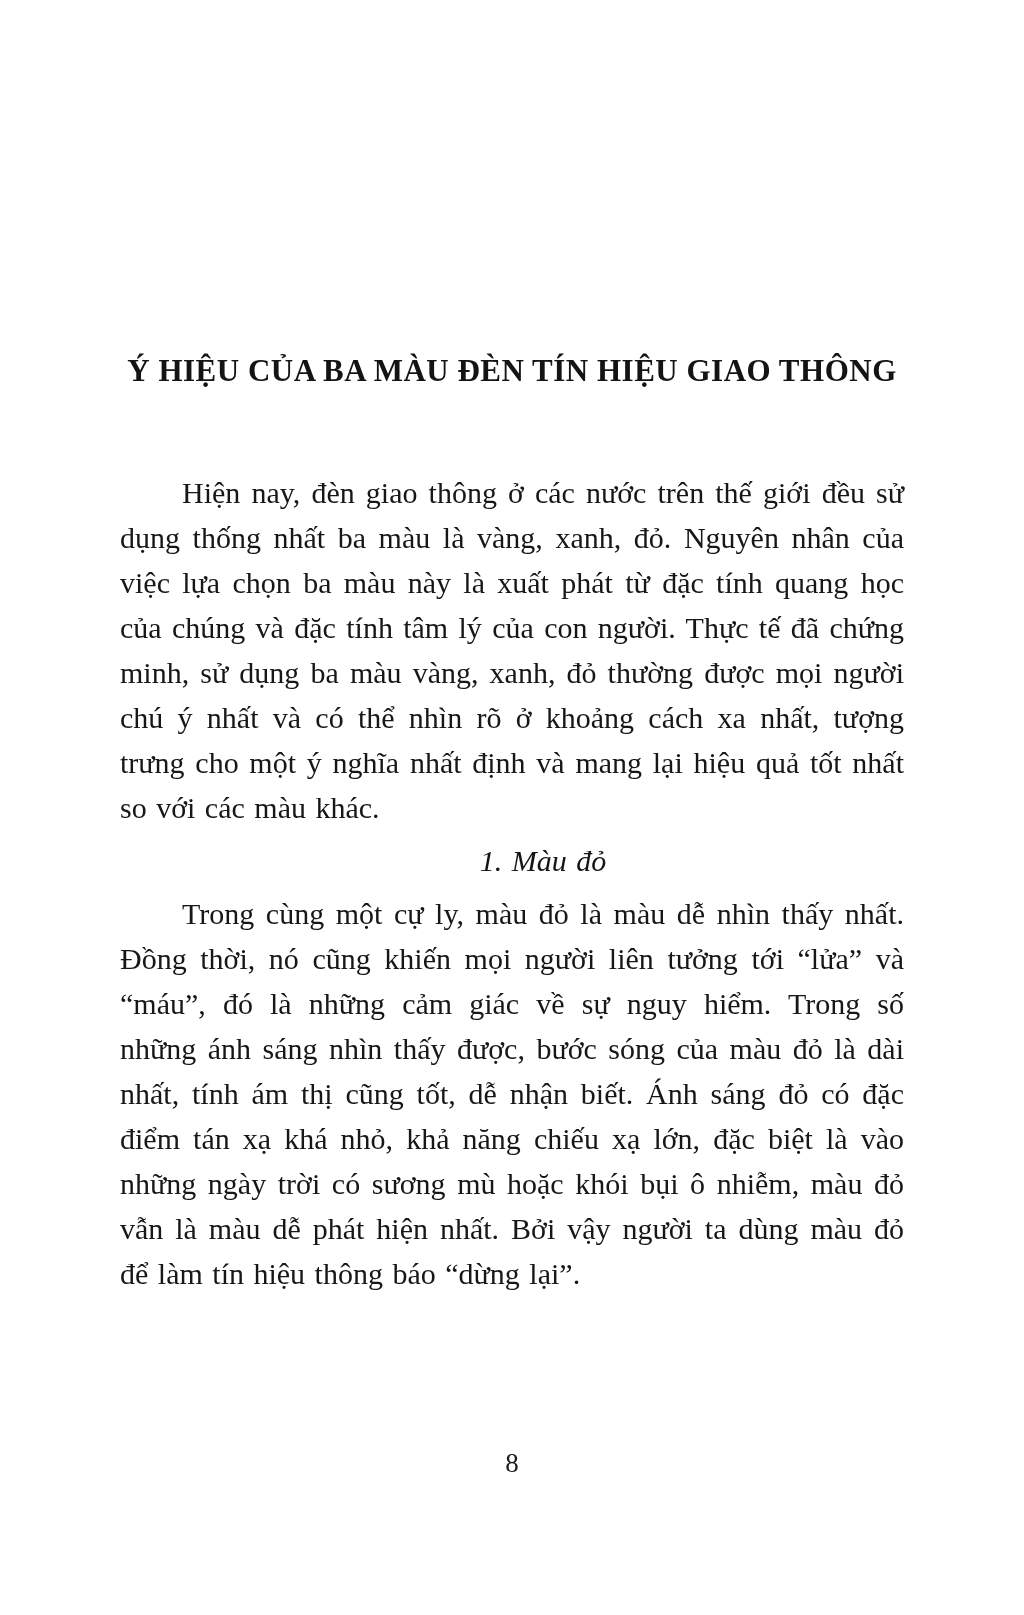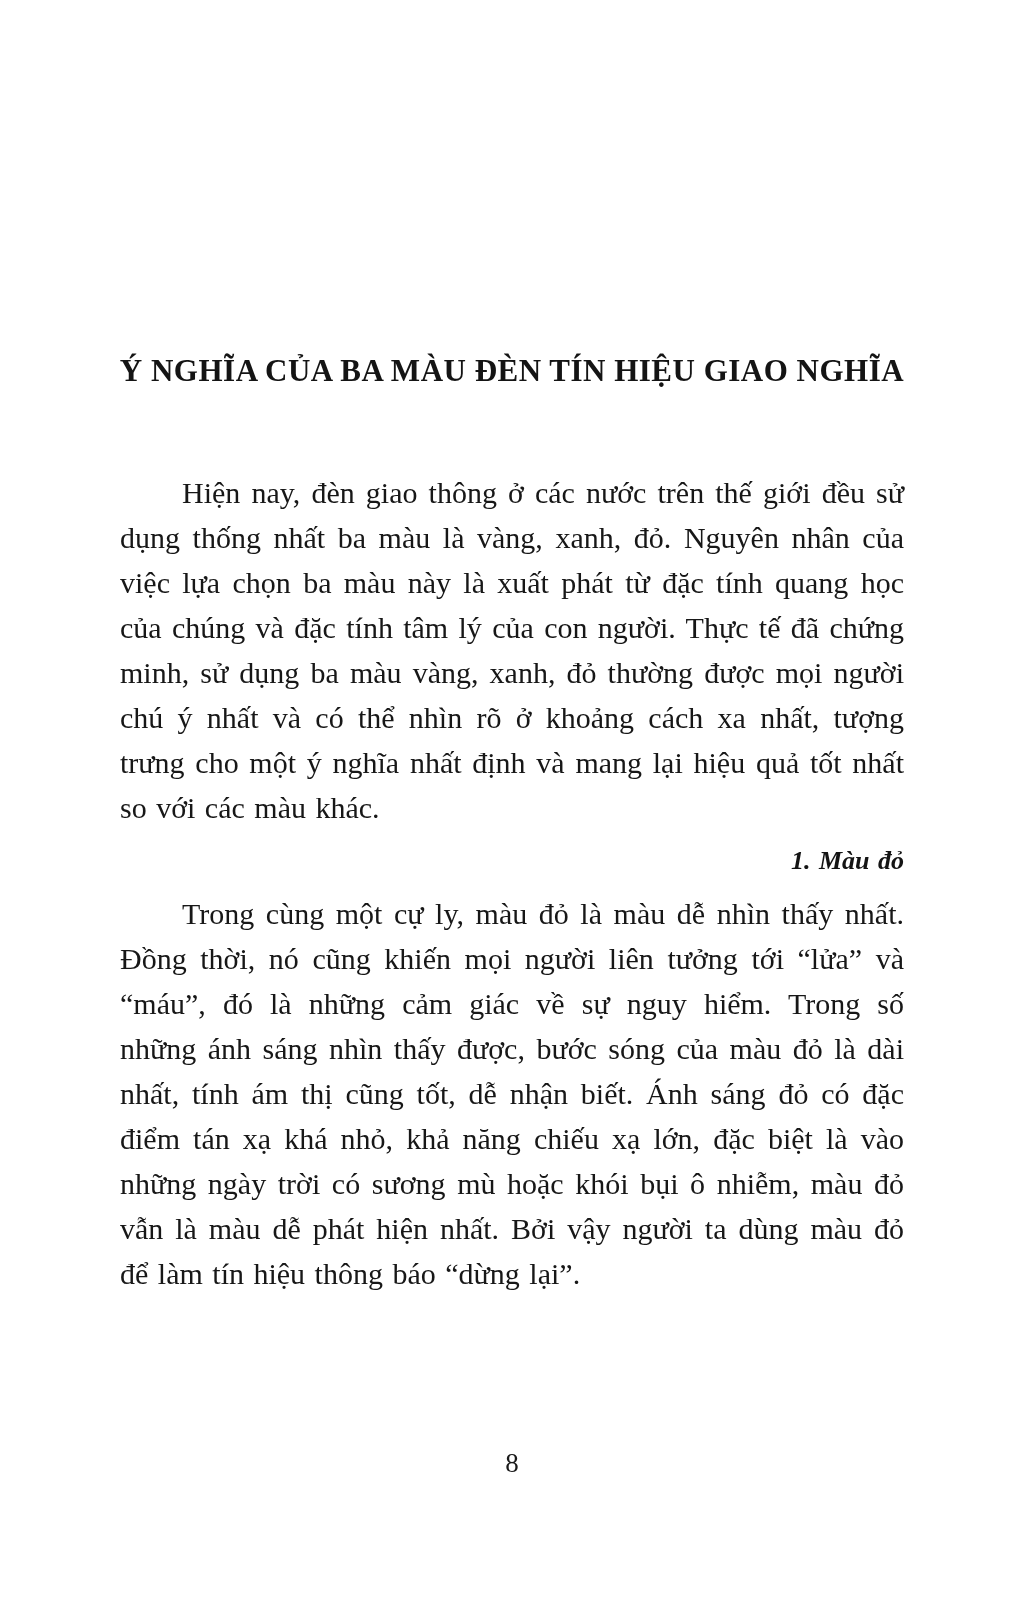--- a/index.html
+++ b/index.html
@@ -41,45 +41,45 @@
     line-height: 45px;
     text-align: justify;
     word-spacing: 2px;
     color: #171717;
   }
   .body-text p {
     margin: 8px;
     text-indent: 62px;
   }
   .section-heading {
-    font-weight: bold;
+    font-weight: normal;
     font-style: italic;
     text-indent: 44px;
-    text-align: right;
+    text-align: center;
     margin: 0;
     line-height: 45px;
-    font-size: 26px;
+    font-size: 30px;
     color: #141414;
   }
   .page-number {
     position: absolute;
     top: 1448px;
     left: 0;
     width: 100%;
     text-align: center;
     font-size: 27px;
     color: #1a1a1a;
   }
 </style>
 </head>
 <body>
 
 <div class="page">
 
-  <h1 class="doc-title">Ý NGHĨA CỦA BA MÀU ĐÈN TÍN HIỆU GIAO NGHĨA</h1>
+  <h1 class="doc-title">Ý HIỆU CỦA BA MÀU ĐÈN TÍN HIỆU GIAO THÔNG</h1>
 
   <div class="body-text">
     <p>Hiện nay, đèn giao thông ở các nước trên thế giới đều sử dụng thống nhất ba màu là vàng, xanh, đỏ. Nguyên nhân của việc lựa chọn ba màu này là xuất phát từ đặc tính quang học của chúng và đặc tính tâm lý của con người. Thực tế đã chứng minh, sử dụng ba màu vàng, xanh, đỏ thường được mọi người chú ý nhất và có thể nhìn rõ ở khoảng cách xa nhất, tượng trưng cho một ý nghĩa nhất định và mang lại hiệu quả tốt nhất so với các màu khác.</p>
 
     <p class="section-heading">1. Màu đỏ</p>
 
     <p>Trong cùng một cự ly, màu đỏ là màu dễ nhìn thấy nhất. Đồng thời, nó cũng khiến mọi người liên tưởng tới “lửa” và “máu”, đó là những cảm giác về sự nguy hiểm. Trong số những ánh sáng nhìn thấy được, bước sóng của màu đỏ là dài nhất, tính ám thị cũng tốt, dễ nhận biết. Ánh sáng đỏ có đặc điểm tán xạ khá nhỏ, khả năng chiếu xạ lớn, đặc biệt là vào những ngày trời có sương mù hoặc khói bụi ô nhiễm, màu đỏ vẫn là màu dễ phát hiện nhất. Bởi vậy người ta dùng màu đỏ để làm tín hiệu thông báo “dừng lại”.</p>
   </div>
 
   <div class="page-number">8</div>

